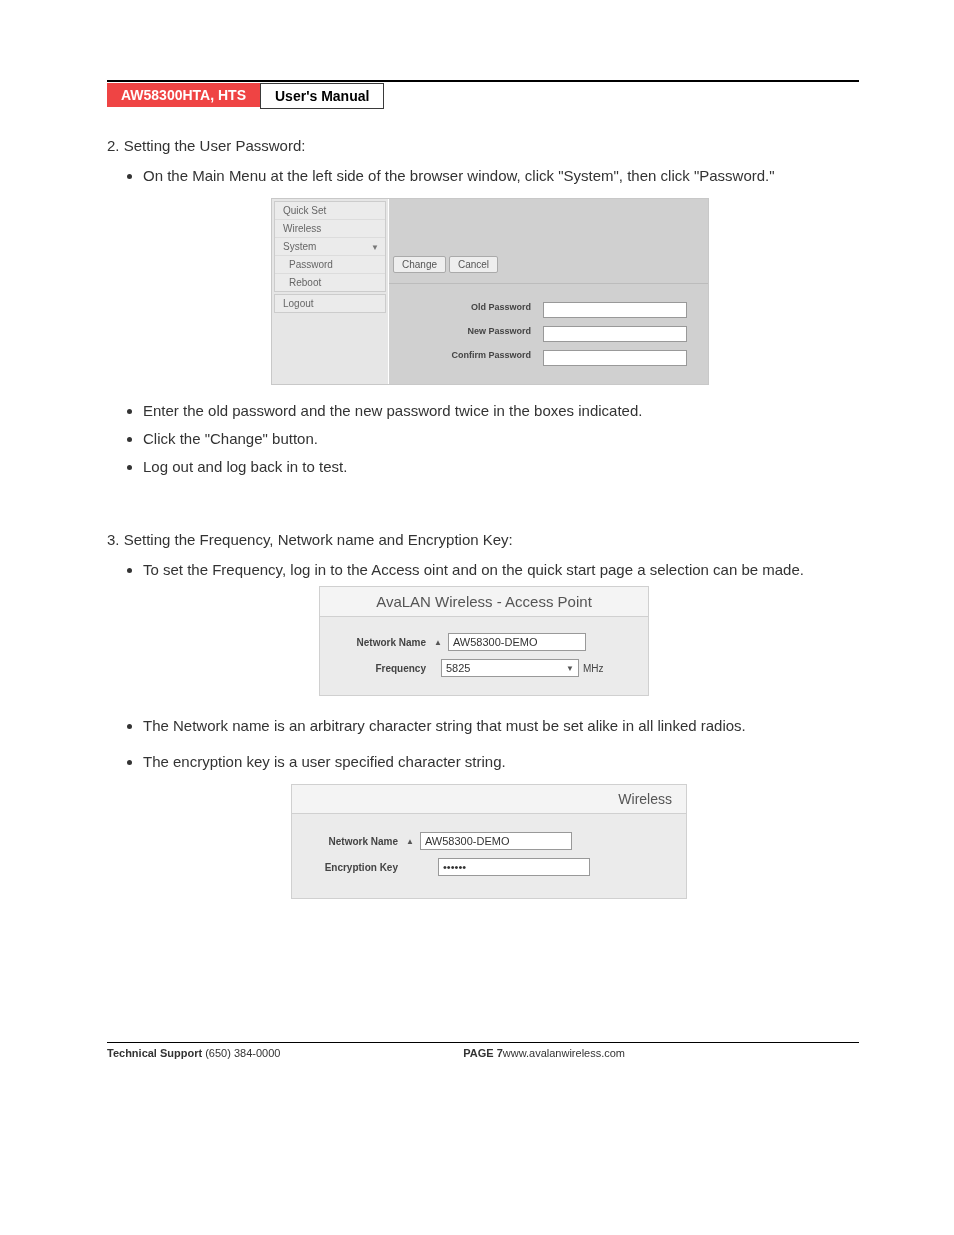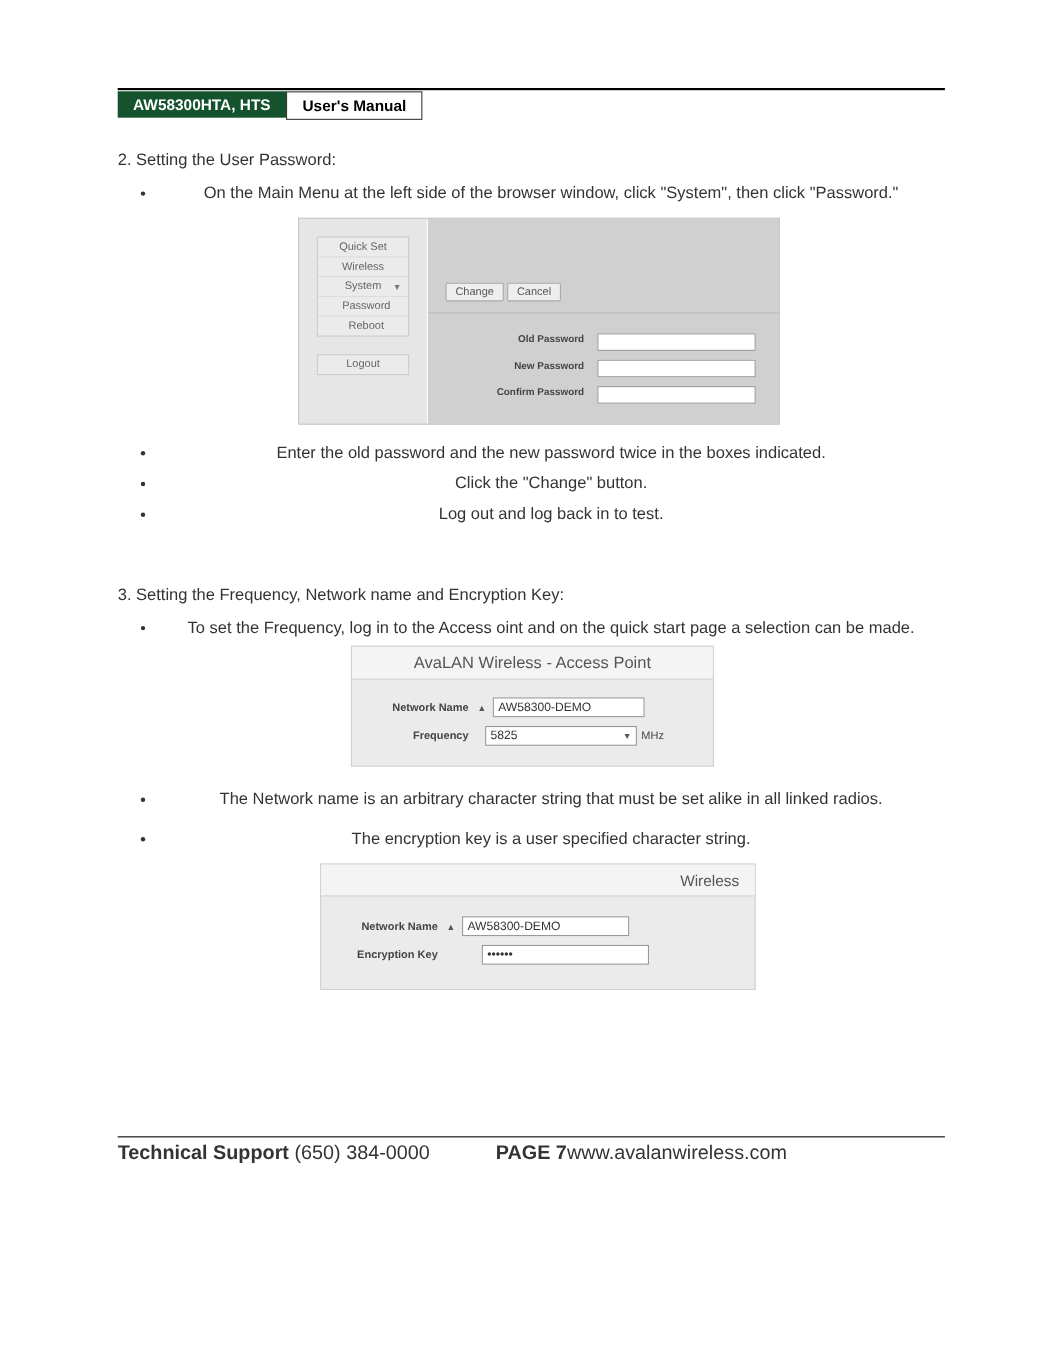--- a/index.html
+++ b/index.html
@@ -19,21 +19,21 @@
     background: #000;
     height: 2px;
     margin-bottom: 1px;
   }
   .header-strip {
     display: flex;
     align-items: stretch;
     height: 24px;
   }
   .header-dark {
-    background: #14532d;
+    background: #ef4444;
     color: #fff;
     font-weight: bold;
     font-size: 14px;
     padding: 3px 14px;
     display: flex;
     align-items: center;
   }
   .header-light {
     border: 1px solid #3a3a3a;
     color: #000;
@@ -49,21 +49,20 @@
     margin-top: 30px;
   }
   .section-heading {
     font-size: 15px;
     margin: 18px 0 10px 0;
   }
   ul.bullets {
     list-style: disc;
     margin: 0;
     padding-left: 36px;
-    text-align: center;
   }
   ul.bullets > li {
     font-size: 15px;
     line-height: 1.6;
     margin-bottom: 4px;
   }
 
   
   .ss1 {
     width: 436px;
@@ -73,43 +72,42 @@
     display: flex;
     font-family: Arial, sans-serif;
   }
   .ss1-menu {
     width: 116px;
     background: #e6e6e6;
     border-right: 1px solid #fff;
   }
   .ss1-menu .grp {
     border: 1px solid #ccc;
-    margin: 16px;
+    margin: 2px;
     background: #ebebeb;
-    text-align: center;
   }
   .ss1-menu .item {
     font-size: 10px;
     color: #666;
     padding: 3px 8px;
     border-bottom: 1px solid #dcdcdc;
     position: relative;
   }
   .ss1-menu .item:last-child { border-bottom: none; }
   .ss1-menu .sub { padding-left: 14px; }
   .ss1-menu .arrow {
     position: absolute;
     right: 6px;
     top: 5px;
     font-size: 8px;
     color: #777;
   }
   .ss1-right { flex: 1; background: #d0d0d0; }
   .ss1-btnrow {
-    padding: 56px 0 10px 16px;
+    padding: 56px 0 10px 4px;
     border-bottom: 1px solid #bcbcbc;
   }
   .ss1-btn {
     display: inline-block;
     font-size: 10px;
     color: #555;
     background: #eeeeee;
     border: 1px solid #aaa;
     padding: 2px 8px;
     border-radius: 2px;
@@ -209,21 +207,21 @@
     bottom: 96px;
     left: 107px;
     right: 95px;
   }
   .footer-line {
     border-top: 1px solid #000;
     margin-bottom: 4px;
   }
   .footer-row {
     display: flex;
-    font-size: 18px;
+    font-size: 11px;
     color: #333;
   }
   .footer-left { flex: 1; }
   .footer-center { flex: 0 0 auto; font-weight: bold; }
   .footer-right { flex: 1; text-align: left; }
   .bold { font-weight: bold; }
 </style>
 </head>
 <body>
 

